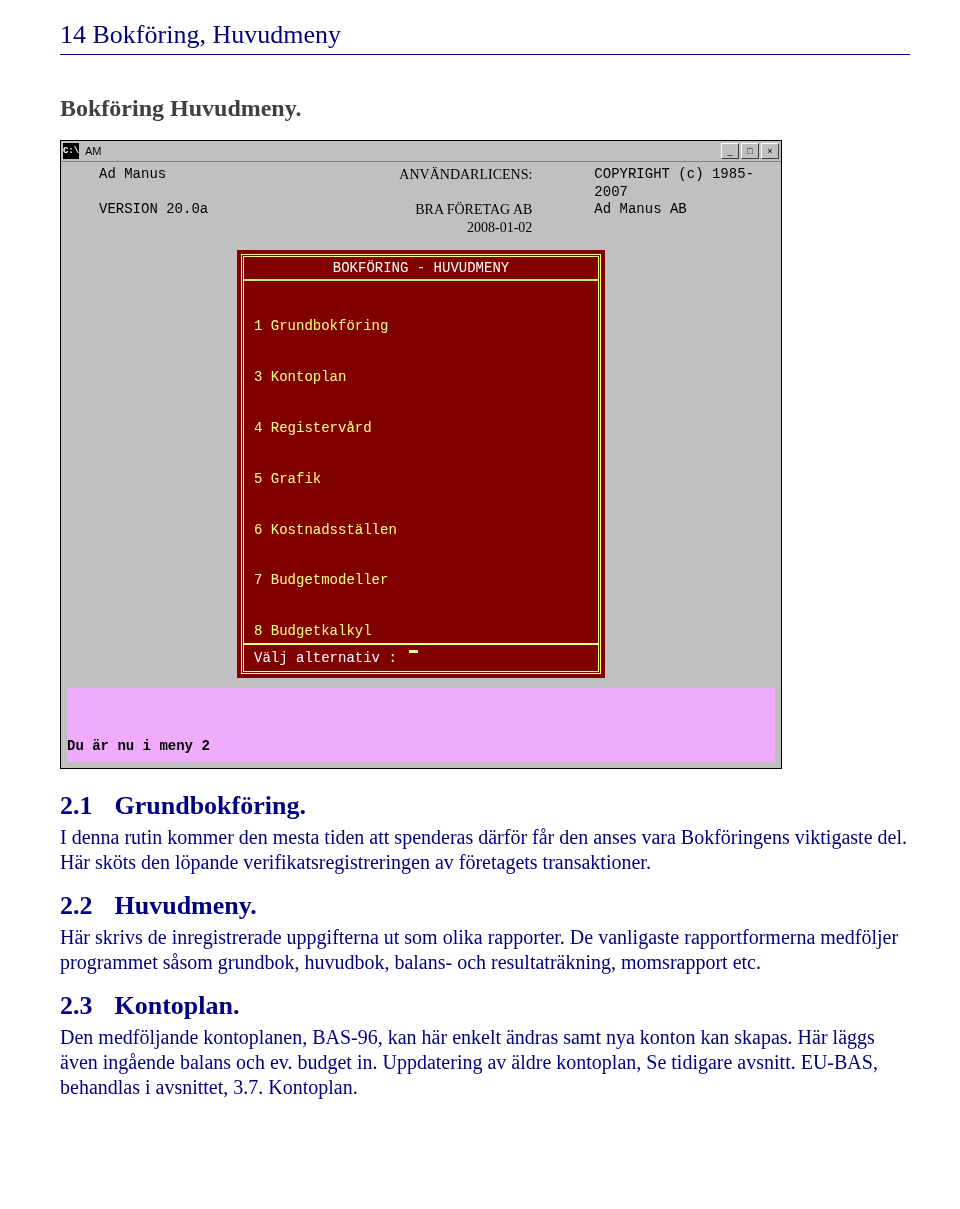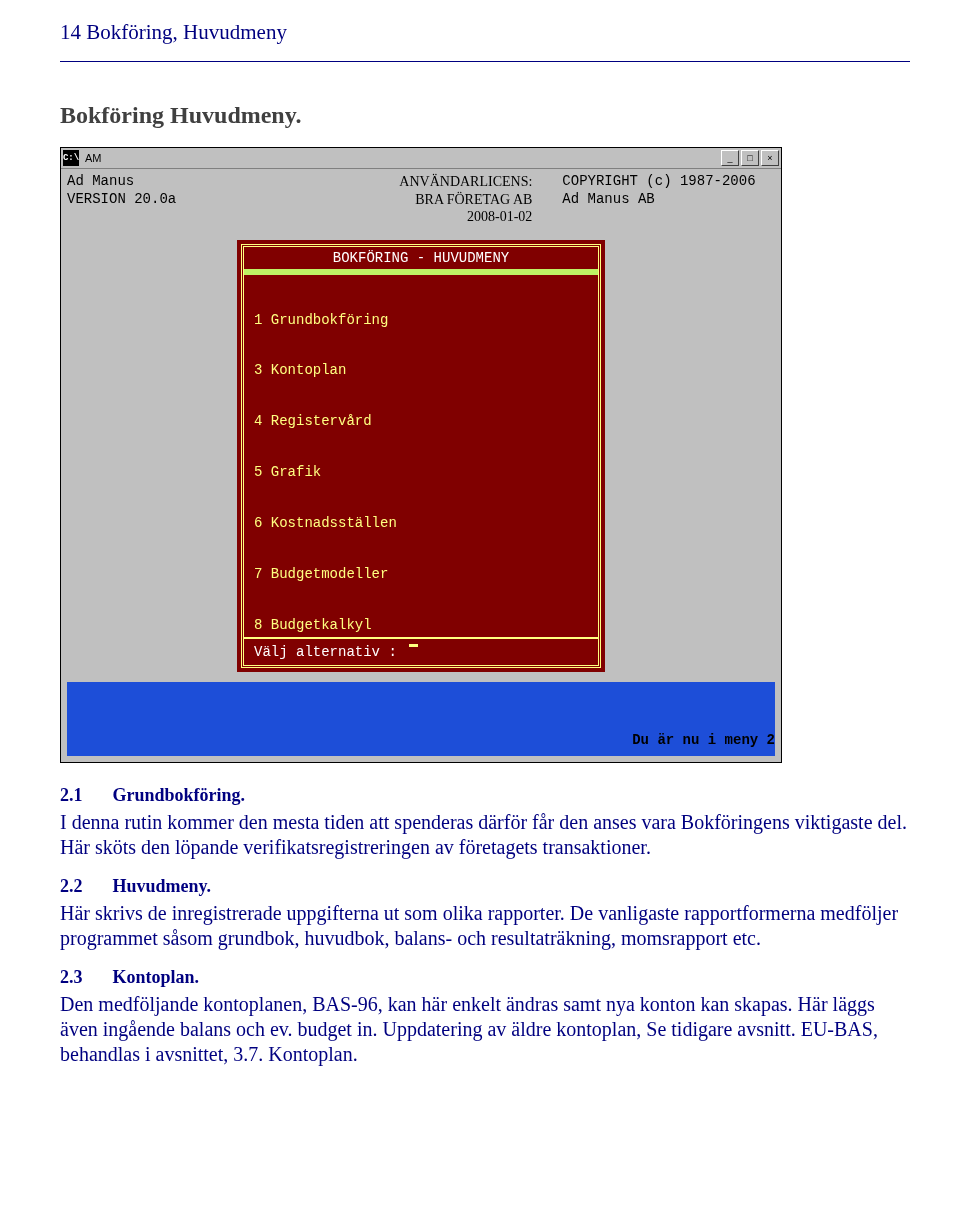--- a/index.html
+++ b/index.html
@@ -6,37 +6,37 @@
     font-family: "Times New Roman", Times, serif;
     font-size: 20px;
     color: #000;
     background: #fff;
     margin: 0;
     padding: 20px 50px 40px 60px;
     width: 960px;
     box-sizing: border-box;
   }
   .header-line {
-    font-size: 21px;
+    font-size: 26px;
     color: #000080;
-    margin-bottom: 16px;
+    margin-bottom: 4px;
   }
   .hr {
     border: none;
     border-top: 1px solid #000080;
     margin: 0 0 40px 0;
   }
   .section-title {
     font-size: 24px;
     font-weight: bold;
     color: #404040;
     margin: 0 0 18px 0;
   }
   .subsection-title {
-    font-size: 18px;
+    font-size: 26px;
     font-weight: bold;
     color: #000080;
     margin: 10px 0 2px 0;
   }
   .subsection-title .num {
     display: inline-block;
     width: 48px;
   }
   p.body {
     font-size: 20px;
@@ -104,40 +104,41 @@
     padding: 4px 6px 6px 6px;
     color: #000;
   }
   .info-row {
     display: flex;
     justify-content: space-between;
     line-height: 1.25;
   }
   .info-col {
     width: 33%;
+    margin-left: 32px;
   }
   .info-col.center { text-align: right; padding-left: 40px; font-family: Liberation Serif, serif; }
   .info-col.right { text-align: left; padding-left: 30px; }
 
   .menu-frame {
     width: 360px;
     margin: 14px auto 10px auto;
     background: #800000;
     padding: 4px;
   }
   .menu-inner {
     border: 3px double #ffff80;
     padding: 0;
   }
   .menu-heading {
     background: #800000;
     color: #fff;
     text-align: center;
     padding: 3px 0;
-    border-bottom: 6px solid #bef264;
+    border-bottom: 2px solid #bef264;
   }
   .menu-items {
     background: #800000;
     color: #ffff80;
     padding: 4px 10px 2px 10px;
     line-height: 1.35;
   }
   .menu-item {
     white-space: pre;
     margin-top: 32px;
@@ -152,23 +153,23 @@
     gap: 8px;
   }
   .cursor {
     display: inline-block;
     width: 9px;
     height: 3px;
     background: #ffff80;
     margin-left: 4px;
   }
   .status-line {
-    text-align: right;
-    color: #000;
-    background: #1d4ed8;
+    text-align: left;
+    color: #000;
+    background: #f0abfc;
     padding: 50px 0 8px 0;
     font-weight: bold;
     font-family: "Lucida Console", "Courier New", monospace;
     font-size: 14px;
   }
 </style>
 </head>
 <body>
 
 <div class="header-line">14  Bokföring, Huvudmeny</div>
@@ -184,21 +185,21 @@
       <div class="tbtn">_</div>
       <div class="tbtn">□</div>
       <div class="tbtn">×</div>
     </div>
   </div>
 
   <div class="dos-body">
     <div class="info-row">
       <div class="info-col">Ad Manus</div>
       <div class="info-col center">ANVÄNDARLICENS:</div>
-      <div class="info-col right">COPYRIGHT (c) 1987-2006</div>
+      <div class="info-col right">COPYRIGHT (c) 1985-2007</div>
     </div>
     <div class="info-row">
       <div class="info-col">VERSION 20.0a</div>
       <div class="info-col center">BRA FÖRETAG AB</div>
       <div class="info-col right">Ad Manus AB</div>
     </div>
     <div class="info-row">
       <div class="info-col"></div>
       <div class="info-col center">2008-01-02</div>
       <div class="info-col right"></div>

